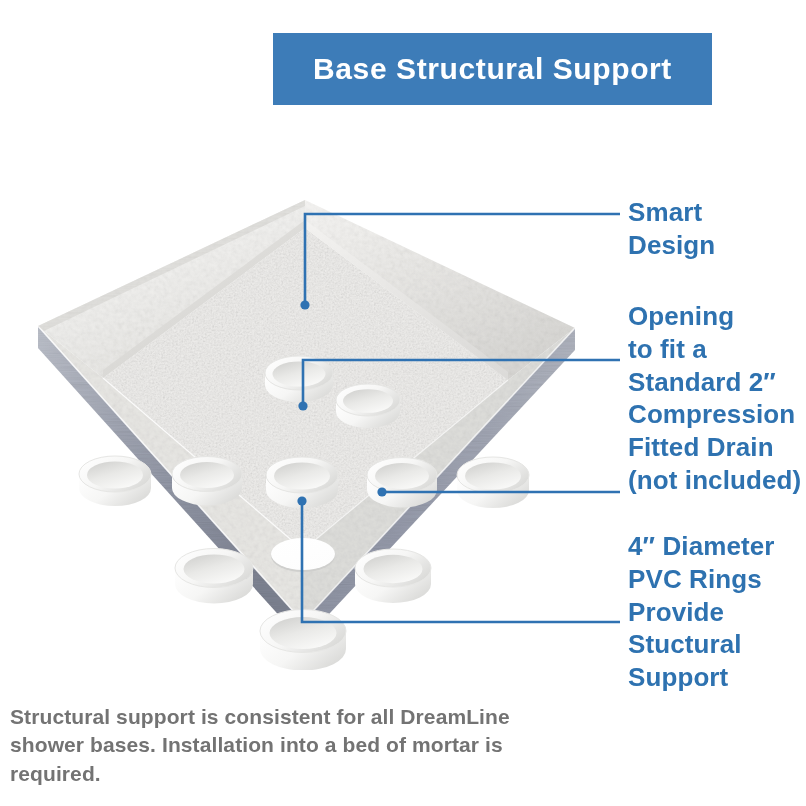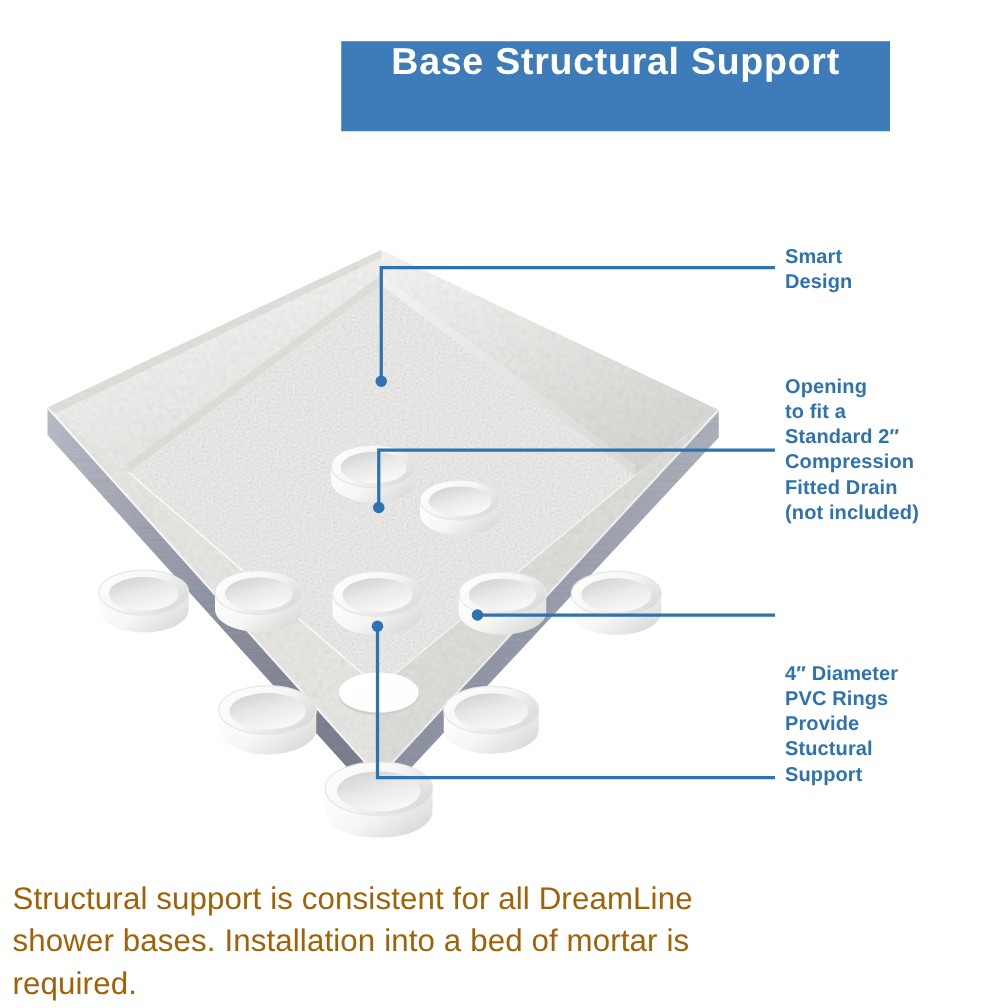--- a/index.html
+++ b/index.html
@@ -20,20 +20,21 @@
 
   
   #header-banner {
     position: absolute;
     left: 273px;
     top: 33px;
     width: 439px;
     height: 72px;
     background: #3d7cb8;
     display: flex;
+    align-items: center;
     justify-content: center;
   }
   #header-title {
     color: #ffffff;
     font-size: 30px;
     font-weight: bold;
     letter-spacing: 0.6px;
     white-space: nowrap;
   }
 
@@ -43,21 +44,21 @@
     left: 0px;
     top: 150px;
     width: 640px;
     height: 520px;
   }
 
   
   .callout {
     position: absolute;
     color: #2e72b0;
-    font-size: 16px;
+    font-size: 26px;
     font-weight: bold;
     line-height: 1.26;
     letter-spacing: 0.1px;
   }
   #callout-smart       { left: 628px; top: 196px; }
   #callout-opening     { left: 628px; top: 300px; }
   #callout-fiberglass  { left: 628px; top: 472px; }
   #callout-pvc         { left: 628px; top: 530px; }
 
   
@@ -68,23 +69,23 @@
     height: 806px;
     pointer-events: none;
   }
 
   
   #bottom-caption {
     position: absolute;
     left: 10px;
     top: 703px;
     width: 560px;
-    color: #a16207;
-    font-size: 25px;
-    font-weight: normal;
+    color: #737373;
+    font-size: 21px;
+    font-weight: bold;
     line-height: 1.35;
     letter-spacing: 0.1px;
   }
 </style>
 </head>
 <body>
 
 <div id="page">
 
   <div id="header-banner">

